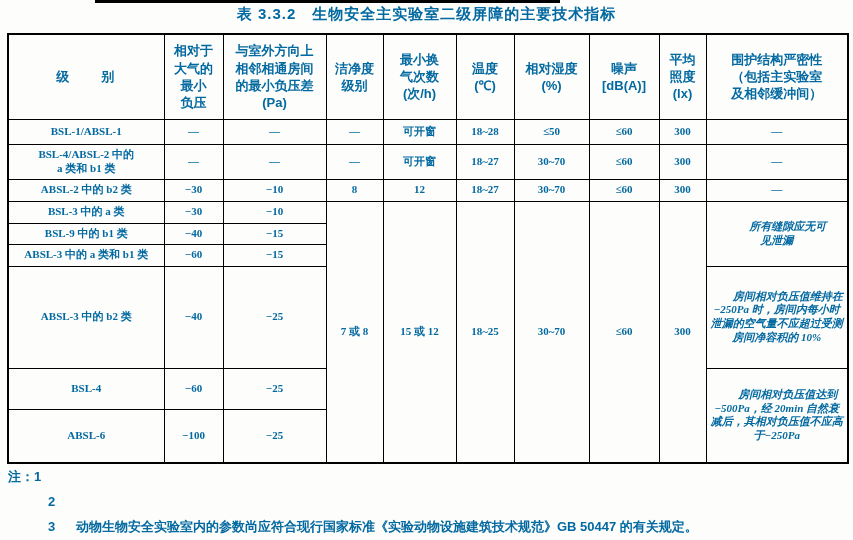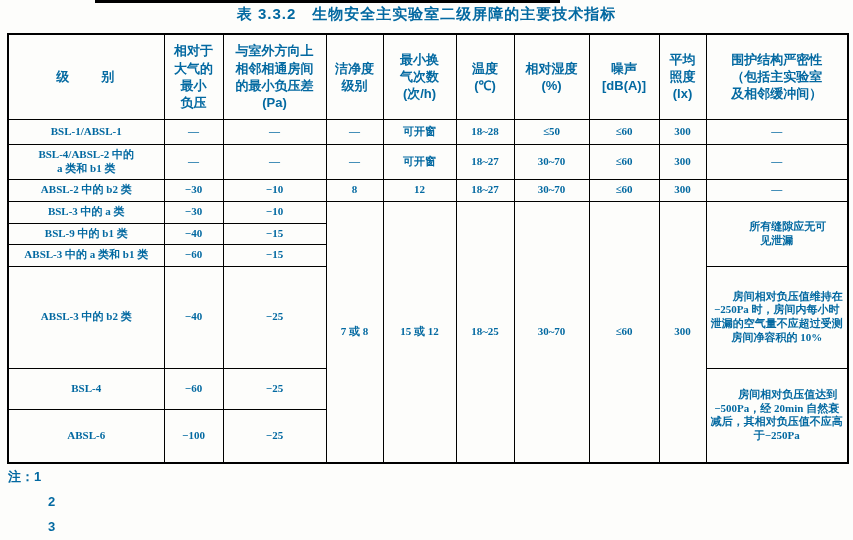--- a/index.html
+++ b/index.html
@@ -13,21 +13,21 @@
               width:840px;}
   #spec-table th,#spec-table td{border:1px solid #000;padding:1px 3px;vertical-align:middle;
               text-align:center;white-space:pre-line;overflow:hidden;}
   #spec-table{border:2px solid #000;}
   #spec-table th{font-family:"Liberation Sans",sans-serif;font-weight:bold;font-size:13px;
               line-height:1.32;}
   #spec-table td{font-weight:bold;font-size:11px;line-height:1.25;}
   td.label{font-size:13px;}
   th.lvl{font-size:14px;letter-spacing:2px;}
   td.para{text-align:justify;text-indent:2em;font-size:13px;line-height:1.45;
-          padding:2px 5px;vertical-align:middle;}
+          padding:2px 5px;vertical-align:middle;font-style:italic;}
   #notes{position:absolute;left:8px;top:468px;width:842px;
          font-family:"Liberation Sans",sans-serif;font-weight:bold;font-size:13px;}
   .note-row{display:flex;align-items:baseline;margin-bottom:8px;line-height:17px;}
   .note-prefix{flex:0 0 26px;}
   .note-prefix.blank{flex:0 0 40px;}
   .note-num{flex:0 0 28px;}
   .note-text{white-space:nowrap;}
 </style>
 </head>
 <body>
@@ -165,15 +165,16 @@
       <span class="note-prefix">注：</span>
       <span class="note-num">1</span>
     </div>
     <div class="note-row">
       <span class="note-prefix blank"></span>
       <span class="note-num">2</span>
     </div>
     <div class="note-row">
       <span class="note-prefix blank"></span>
       <span class="note-num">3</span>
+      <span class="note-text">动物生物安全实验室内的参数尚应符合现行国家标准《实验动物设施建筑技术规范》GB 50447 的有关规定。</span>
     </div>
   </div>
 </div>
 
 </body></html>

